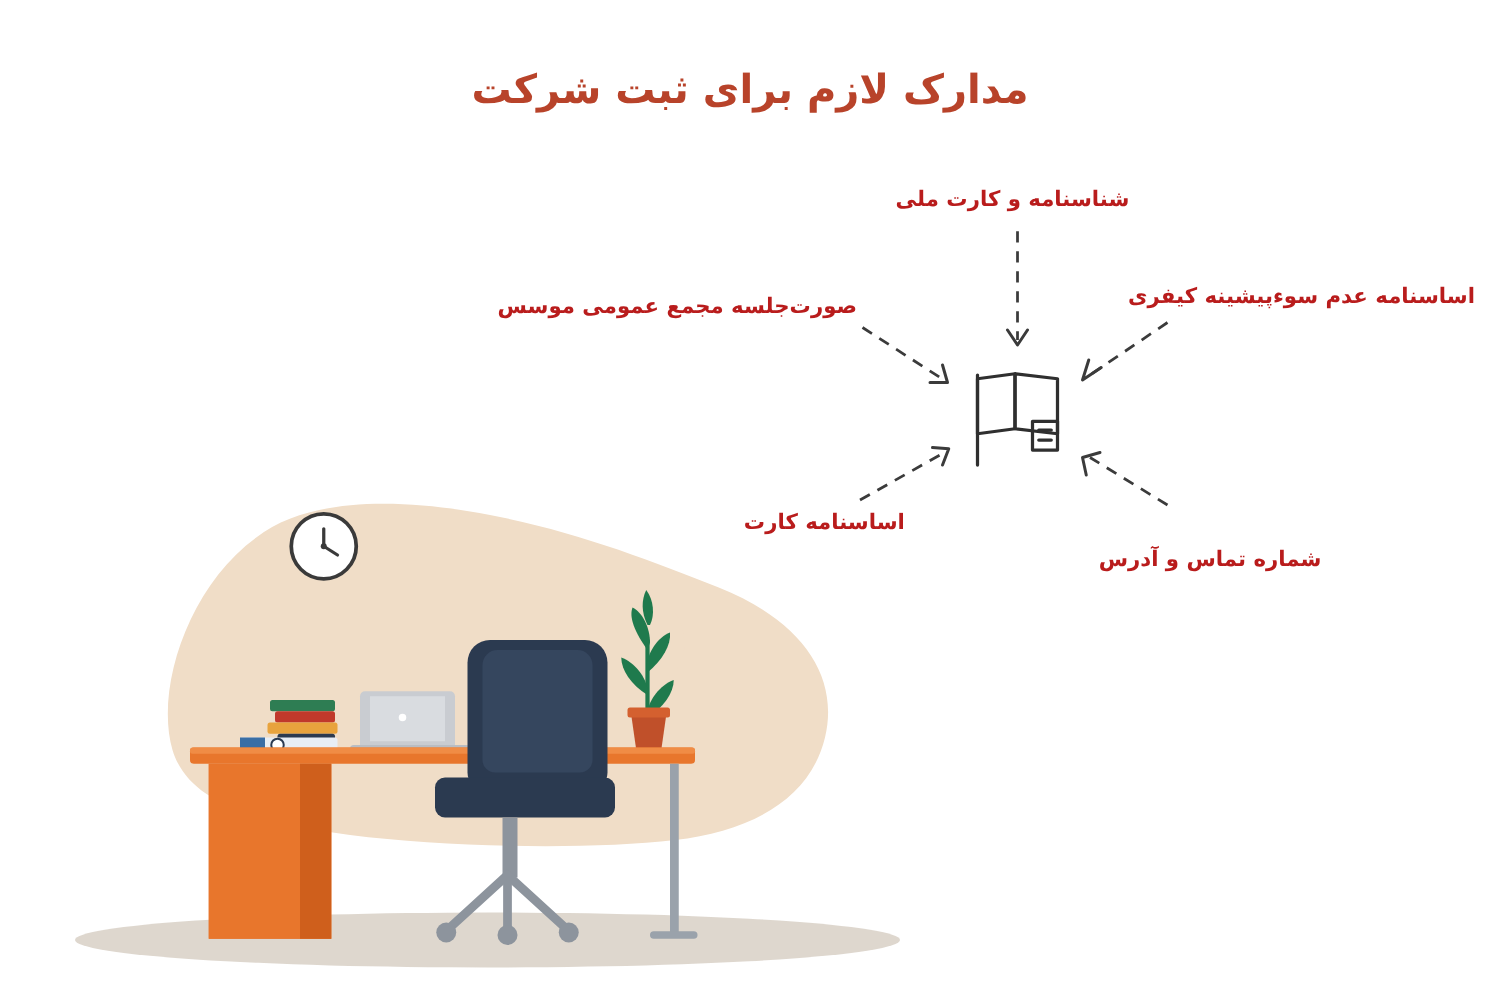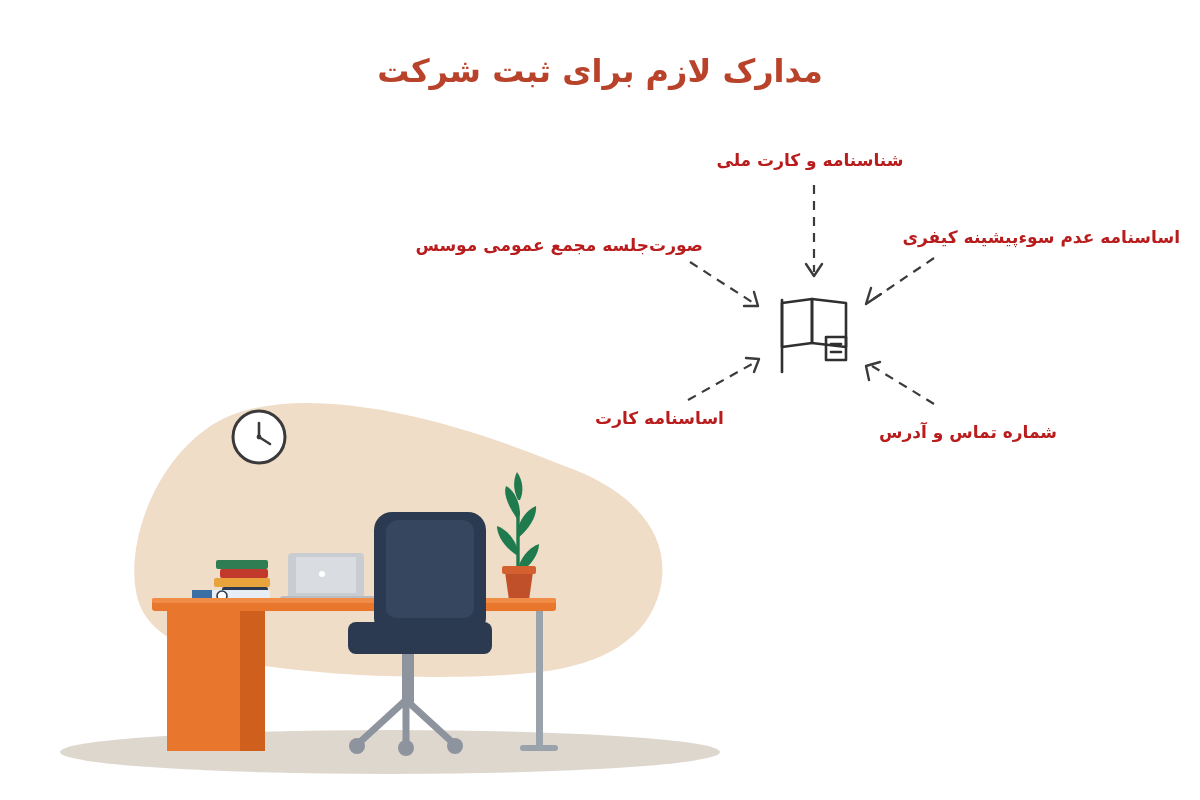--- a/index.html
+++ b/index.html
@@ -36,23 +36,23 @@
     font-size: 17px;
     font-weight: bold;
     color: #b91c1c;
     direction: rtl;
     white-space: nowrap;
     line-height: 1.45;
   }
   
   #label-identity   { top: 148px; left: 700px; width: 220px; text-align: center; }
   #label-criminal   { top: 225px; left: 880px; width: 300px; text-align: right; }
-  #label-minutes    { top: 233px; left: 398px; width: 305px; text-align: right; }
+  #label-minutes    { top: 233px; left: 398px; width: 305px; text-align: left; }
   #label-articles   { top: 406px; left: 572px; width: 175px; text-align: center; }
-  #label-contact    { top: 420px; left: 868px; width: 200px; text-align: center; }
+  #label-contact    { top: 436px; left: 868px; width: 200px; text-align: center; }
 
   svg.art {
     position: absolute;
     inset: 0;
     width: 1200px;
     height: 800px;
   }
   .dash {
     stroke: #3b3b3b;
     stroke-width: 2.2;

